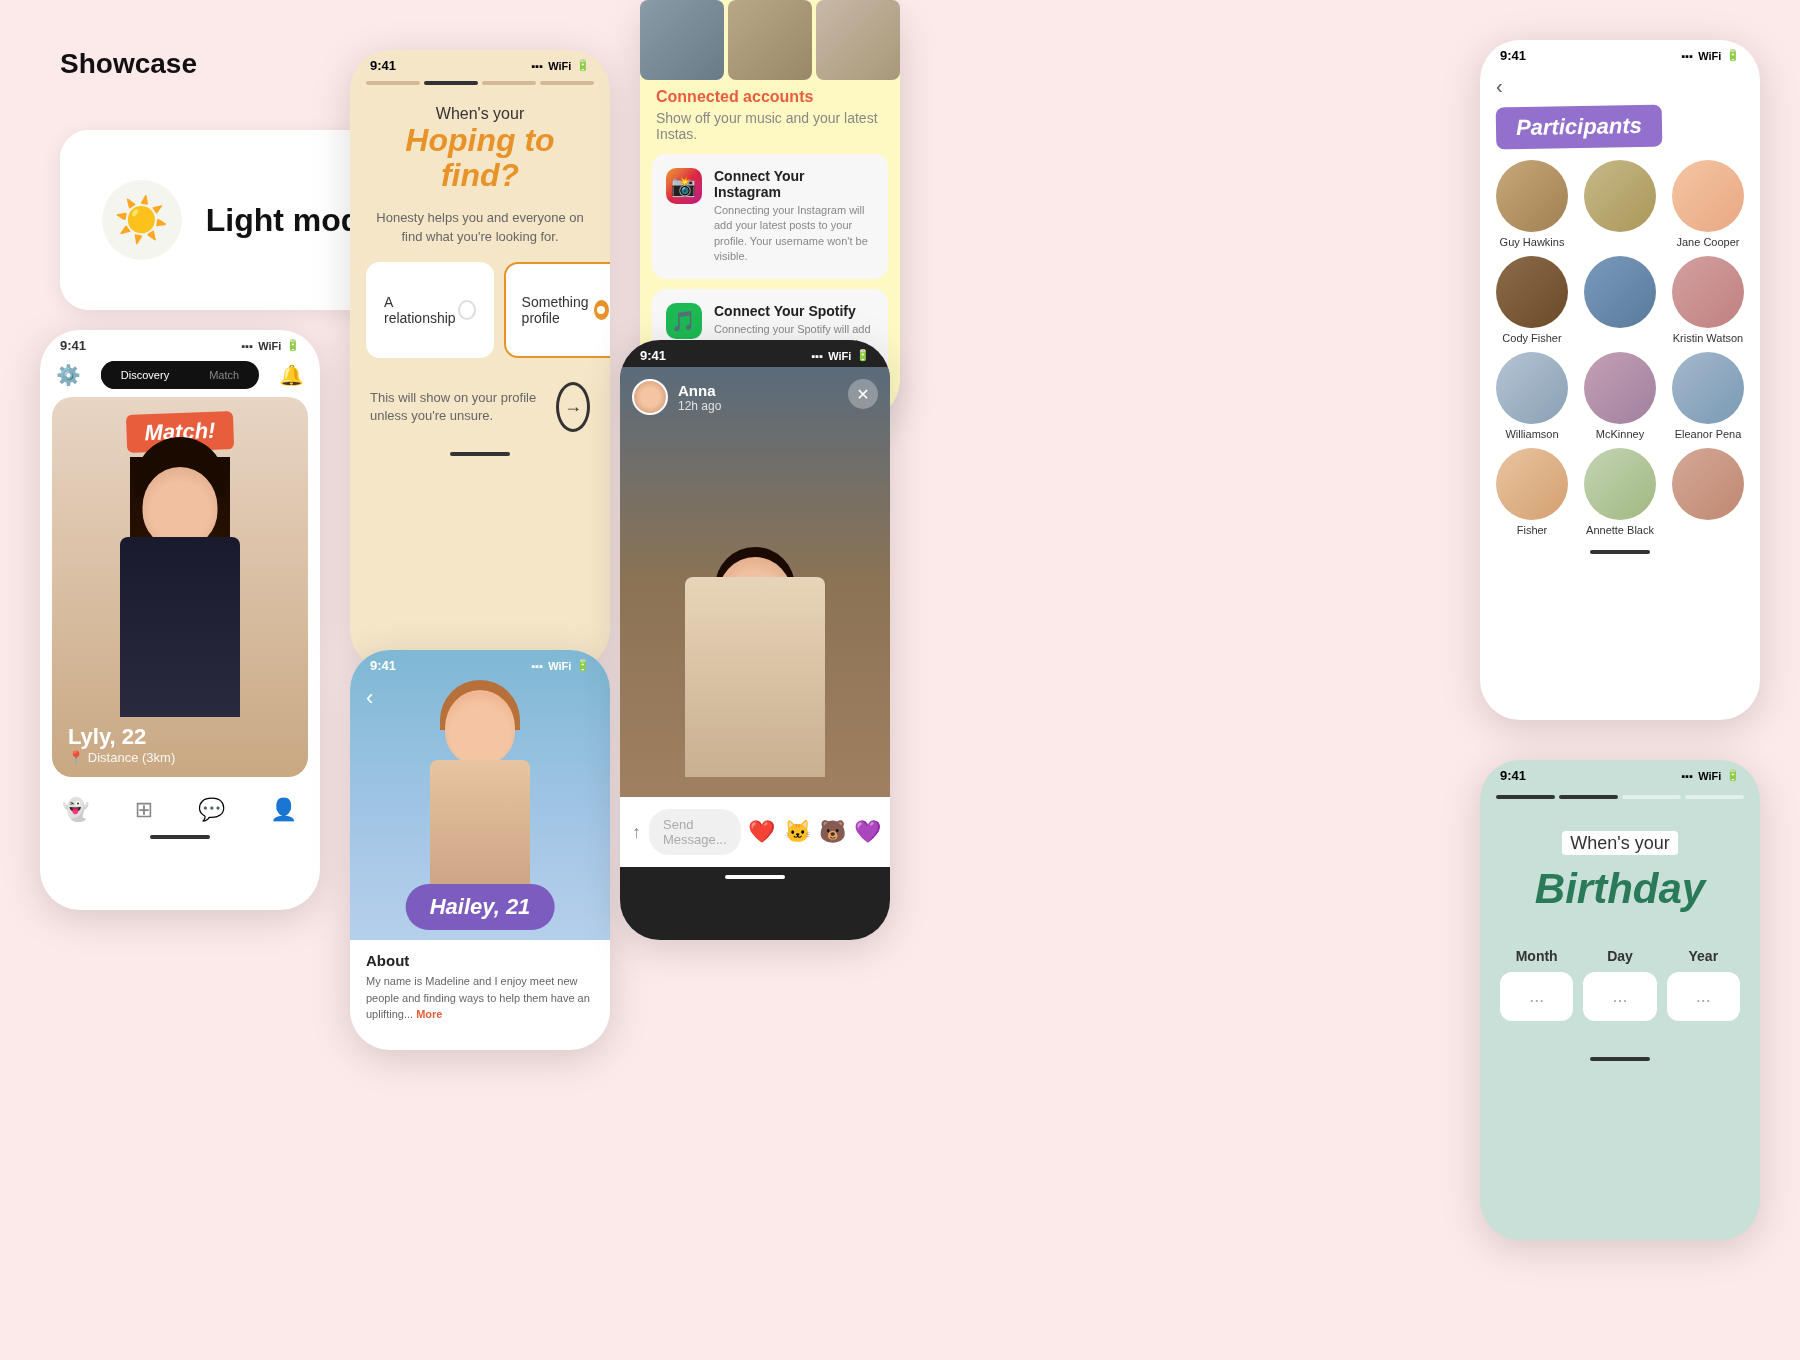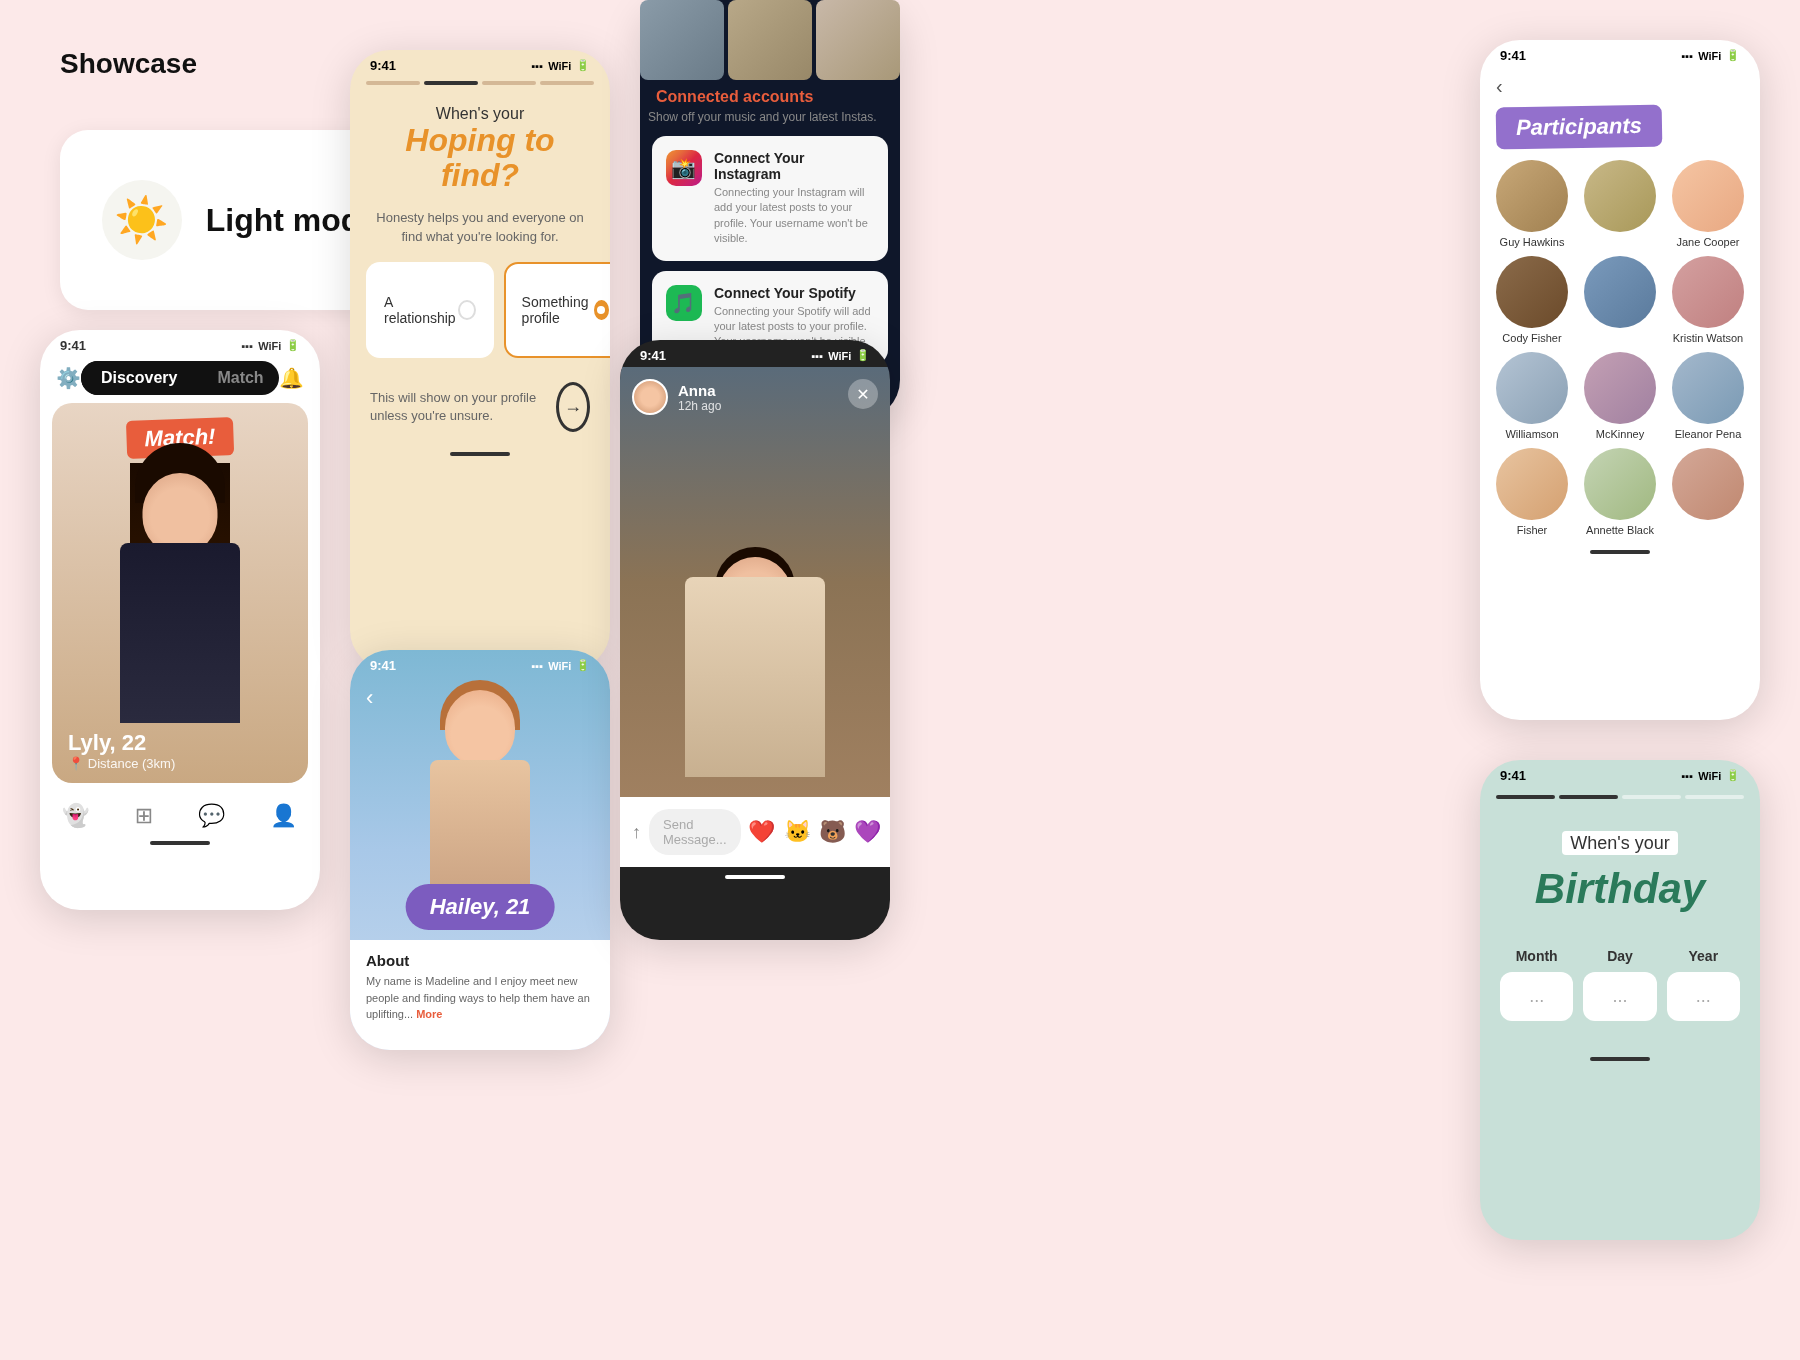--- a/index.html
+++ b/index.html
@@ -87,22 +87,22 @@
       padding: 4px 16px 8px;
     }
     .match-nav-center {
       display: flex;
       background: #111;
       border-radius: 24px;
       overflow: hidden;
     }
     .match-nav-center .tab {
       padding: 8px 20px;
-      font-size: 16px;
-      font-weight: 700;
+      font-size: 11px;
+      font-weight: 400;
       color: #fff;
     }
     .match-nav-center .tab.active {
       background: #111;
     }
     .match-nav-center .tab.inactive {
       background: transparent;
       color: #888;
     }
     .gear-icon, .bell-icon {
@@ -236,43 +236,43 @@
       border-radius: 2px;
       margin: 4px auto;
     }
 
     
     .phone-connected {
       top: 0px;
       left: 640px;
       width: 260px;
       height: 420px;
-      background: #0f172a;
+      background: #fef9c3;
       overflow: visible;
     }
     .connected-top-imgs {
       display: flex;
       gap: 4px;
       padding: 0 0 8px;
     }
     .connected-top-imgs .img-thumb {
       flex: 1;
       height: 80px;
       border-radius: 8px;
       overflow: hidden;
     }
     .connected-title {
       padding: 0 16px 4px;
       font-size: 16px;
       font-weight: 800;
       color: #e85d3c;
     }
     .connected-sub {
-      padding: 0 8px 12px;
-      font-size: 12px;
+      padding: 0 16px 12px;
+      font-size: 14px;
       color: #888;
     }
     .connected-item {
       margin: 0 12px 10px;
       background: #f7f7f7;
       border-radius: 14px;
       padding: 14px;
       display: flex;
       gap: 12px;
       align-items: flex-start;

